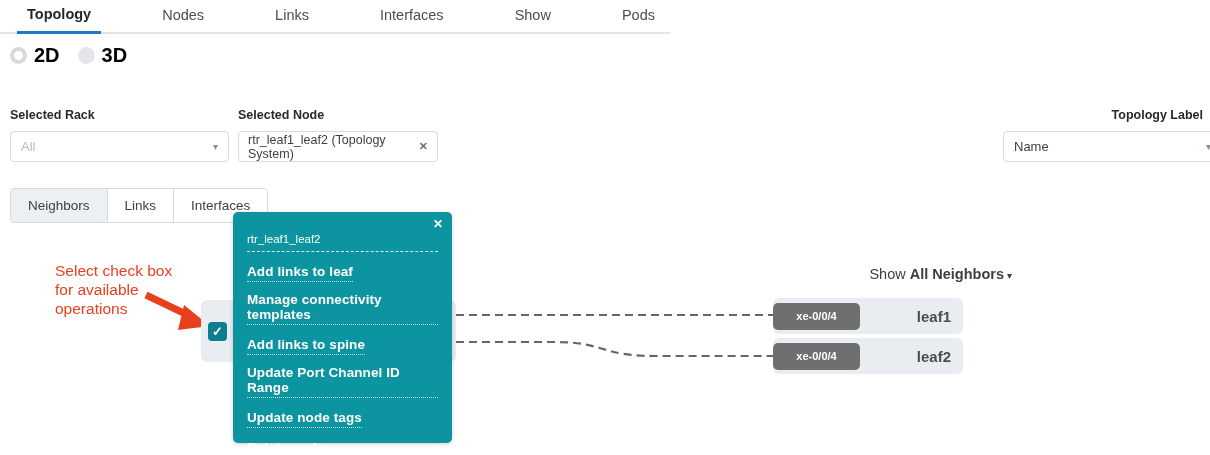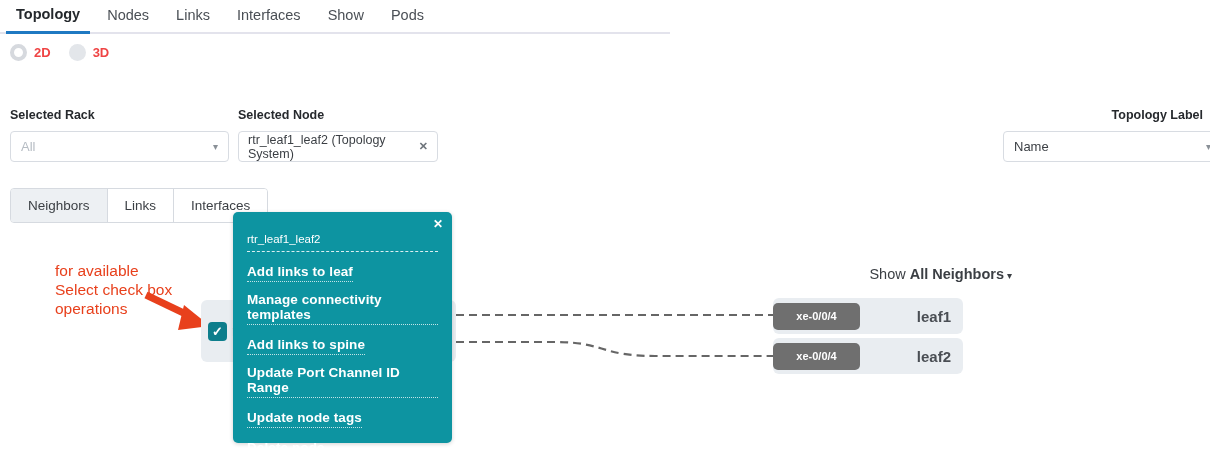--- a/index.html
+++ b/index.html
@@ -2,30 +2,30 @@
 <html><head>
 <meta charset="utf-8">
 <style>
   * { margin:0; padding:0; box-sizing:border-box; }
   html,body { background:#fff; }
   body { font-family:"Liberation Sans", sans-serif; color:#3b3f44; }
   .stage { position:relative; width:1210px; height:455px; background:#fff; overflow:hidden; }
 
   
   .tabbar { position:absolute; left:0; top:0; width:670px; height:34px;
-            border-bottom:2px solid #e3e3ec; display:flex; align-items:flex-end; padding-left:6px; }
+            border-bottom:2px solid #e3e3ec; display:flex; align-items:flex-end; padding-left:17px;gap:44px; }
   .tab { font-size:14.5px; color:#4a4f55; padding:8px 10px 9px 10px; margin-right:7px; cursor:pointer; }
   .tab.active { font-weight:bold; color:#24282c; border-bottom:3px solid #1f79c2; margin-bottom:-2px; }
 
   
   .radios { position:absolute; left:10px; top:44px; display:flex; align-items:center; gap:18px; }
   .radio-opt { display:flex; align-items:center; gap:7px; }
   .radio-circle { width:17px; height:17px; border-radius:50%; background:#e3e6ea; }
   .radio-circle.selected { background:#fff; border:4.5px solid #d6d9de; }
-  .radio-label { font-size:13px; font-weight:bold; color:#ef4444; }
+  .radio-label { font-size:20px; font-weight:bold; color:#000000; }
 
   
   .field-label { font-size:12.5px; font-weight:bold; color:#26292d; margin-bottom:9px; }
   .field-label.right { text-align:right; }
   .select-box { width:219px; height:31px; border:1px solid #d8dce2; border-radius:4px; background:#fff;
                 display:flex; align-items:center; padding:0 10px; font-size:13px; position:relative; }
   .select-box .placeholder { color:#b6bcc3; }
   .select-box .value { color:#3b3f44; }
   .select-caret { position:absolute; right:10px; color:#8a9097; font-size:10px; }
   .fg-rack { position:absolute; left:10px; top:108px; }
@@ -142,22 +142,22 @@
       <path d="M 184 305 L 210 326 L 178 330 Z" fill="#e8401c"></path>
     </g>
   </svg>
 
   <div class="node-box">
     <span class="checkbox">✓</span>
     <span class="node-name">rtr_leaf1_leaf2</span>
   </div>
 
   <div class="annotation">
+    <div>Select check box</div>
     <div>for available</div>
-    <div>Select check box</div>
     <div>operations</div>
   </div>
 
   <div class="popup">
     <span class="popup-close">✕</span>
     <div class="popup-title">rtr_leaf1_leaf2</div>
     <div class="popup-menu">
       <a class="popup-item"><span>Add links to leaf</span></a>
       <a class="popup-item"><span>Manage connectivity templates</span></a>
       <a class="popup-item"><span>Add links to spine</span></a>

